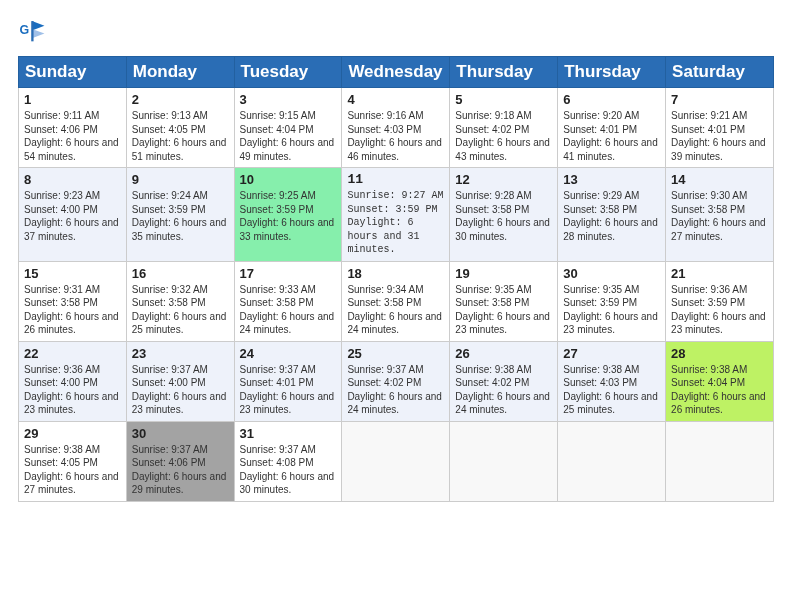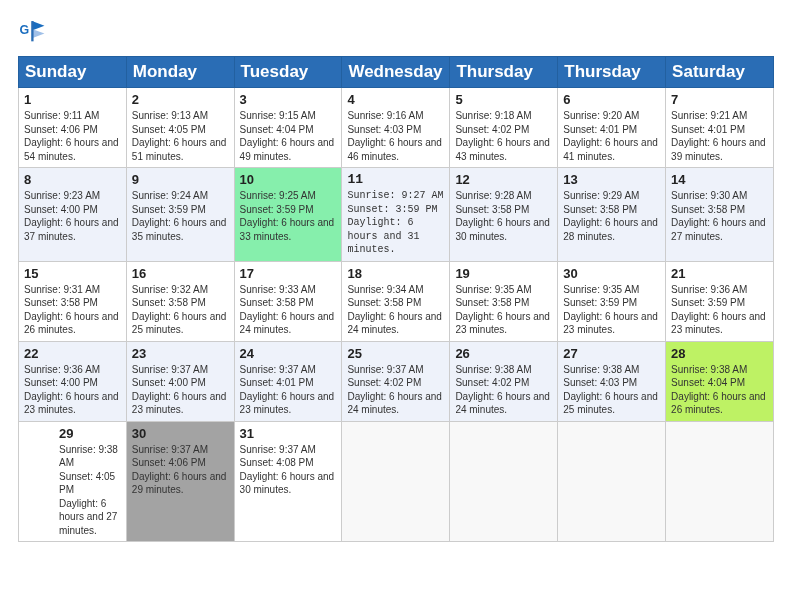--- a/index.html
+++ b/index.html
@@ -169,21 +169,21 @@
         <tr>
           <td style="background: rgb(238, 242, 250);"><span class="day-num">22</span><span class="cell-text">Sunrise: 9:36 AM<br>Sunset: 4:00 PM<br>Daylight: 6 hours and 23 minutes.</span></td>
           <td style="background: rgb(238, 242, 250);"><span class="day-num">23</span><span class="cell-text">Sunrise: 9:37 AM<br>Sunset: 4:00 PM<br>Daylight: 6 hours and 23 minutes.</span></td>
           <td style="background: rgb(238, 242, 250);"><span class="day-num">24</span><span class="cell-text">Sunrise: 9:37 AM<br>Sunset: 4:01 PM<br>Daylight: 6 hours and 23 minutes.</span></td>
           <td style="background: rgb(238, 242, 250); margin-left: 27px;"><span class="day-num">25</span><span class="cell-text">Sunrise: 9:37 AM<br>Sunset: 4:02 PM<br>Daylight: 6 hours and 24 minutes.</span></td>
           <td style="background: rgb(238, 242, 250);"><span class="day-num">26</span><span class="cell-text">Sunrise: 9:38 AM<br>Sunset: 4:02 PM<br>Daylight: 6 hours and 24 minutes.</span></td>
           <td style="background: rgb(238, 242, 250);"><span class="day-num">27</span><span class="cell-text">Sunrise: 9:38 AM<br>Sunset: 4:03 PM<br>Daylight: 6 hours and 25 minutes.</span></td>
           <td style="background: #bef264;"><span class="day-num">28</span><span class="cell-text">Sunrise: 9:38 AM<br>Sunset: 4:04 PM<br>Daylight: 6 hours and 26 minutes.</span></td>
         </tr>
         <tr>
-          <td style="background: rgb(255, 255, 255); padding-left: 40px;"><span class="day-num">29</span><span class="cell-text">Sunrise: 9:38 AM<br>Sunset: 4:05 PM<br>Daylight: 6 hours and 27 minutes.</span></td>
+          <td style="background: rgb(255, 255, 255);"><span class="day-num">29</span><span class="cell-text">Sunrise: 9:38 AM<br>Sunset: 4:05 PM<br>Daylight: 6 hours and 27 minutes.</span></td>
           <td style="background: #a3a3a3; margin-top: 44px;"><span class="day-num">30</span><span class="cell-text">Sunrise: 9:37 AM<br>Sunset: 4:06 PM<br>Daylight: 6 hours and 29 minutes.</span></td>
           <td style="background: rgb(255, 255, 255);"><span class="day-num">31</span><span class="cell-text">Sunrise: 9:37 AM<br>Sunset: 4:08 PM<br>Daylight: 6 hours and 30 minutes.</span></td>
           <td class="empty-cell"></td>
           <td class="empty-cell"></td>
           <td class="empty-cell"></td>
           <td class="empty-cell"></td>
         </tr>
       </tbody>
   </table>
 </div>

